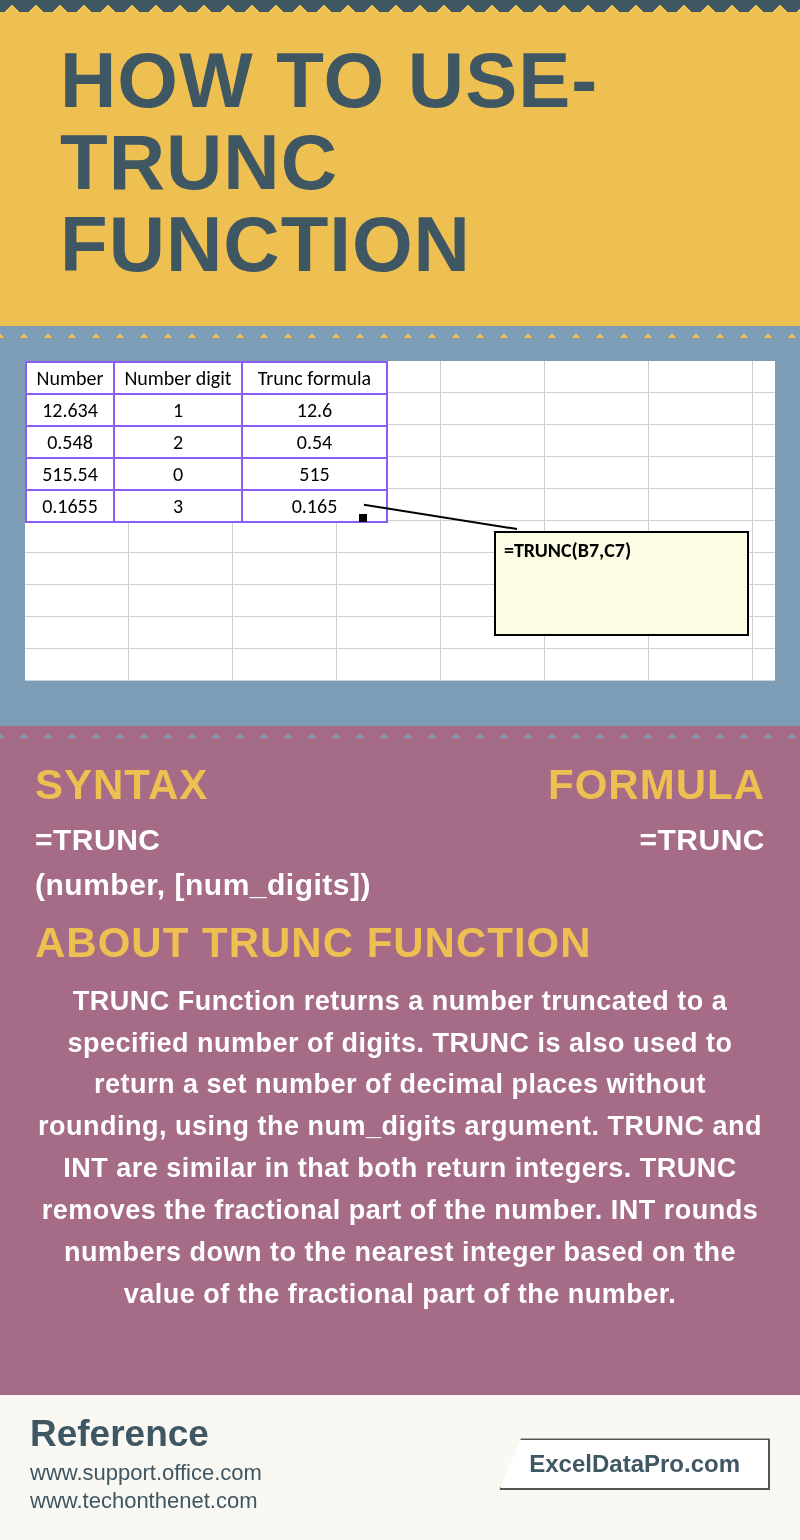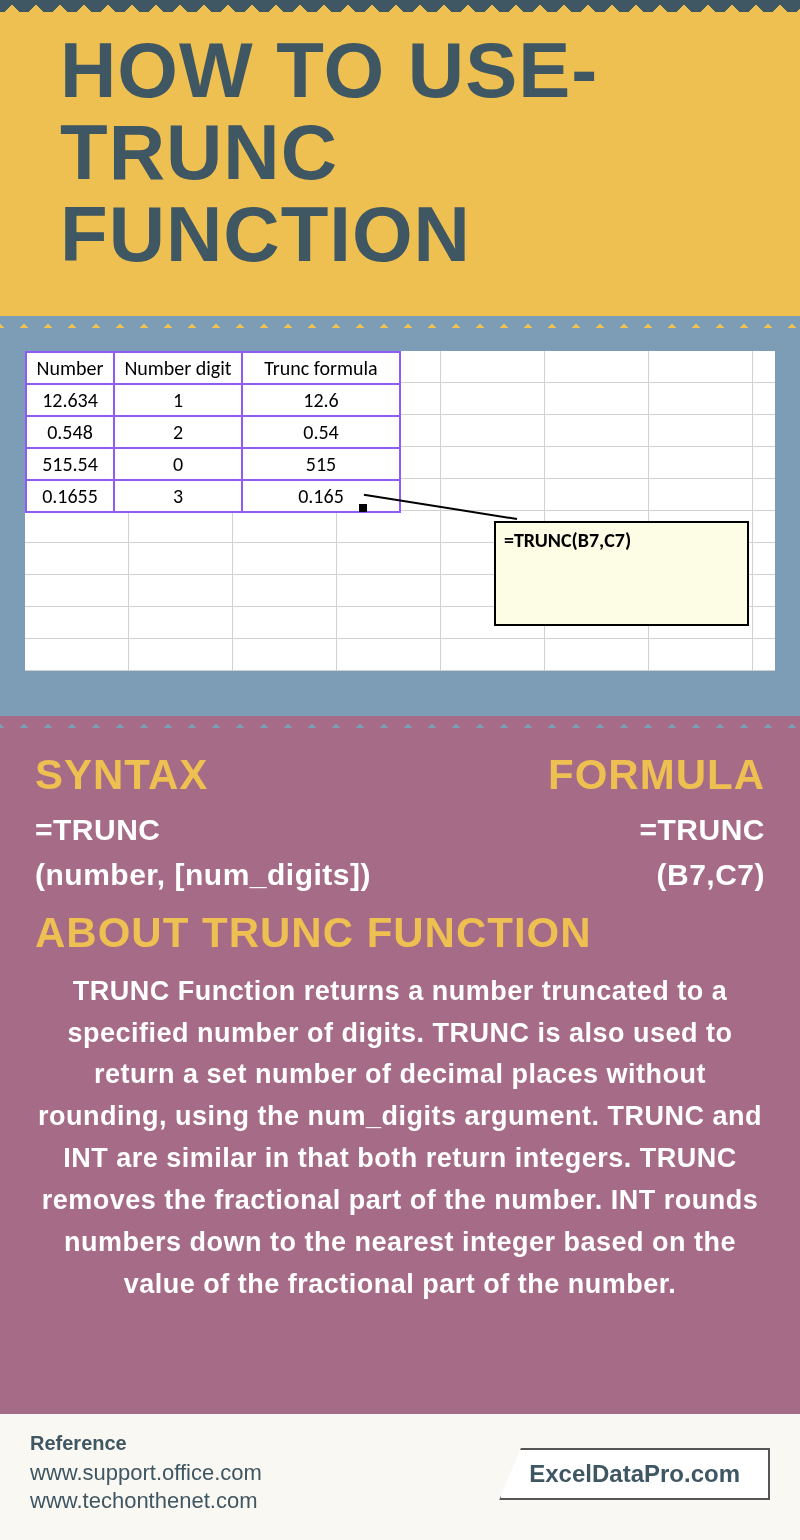--- a/index.html
+++ b/index.html
@@ -43,20 +43,21 @@
     background-repeat: repeat-x;
     z-index: 2;
   }
   .title {
     font-family: "Arial Black", Impact, sans-serif;
     font-size: 78px;
     font-weight: 900;
     color: #3f5663;
     line-height: 1.05;
     letter-spacing: 1px;
+    margin-top: 10px;
   }
   .middle-section {
     background: #7d9cb6;
     padding: 35px 25px 45px 25px;
     position: relative;
     flex-shrink: 0;
   }
   .zigzag-down-purple {
     position: absolute;
     bottom: -12px;
@@ -94,21 +95,21 @@
   .data-table th, .data-table td {
     border: 2px solid #8b5cf6;
     height: 32px;
     text-align: center;
     font-weight: normal;
     padding: 0 8px;
     background: #fff;
   }
   .data-table th:nth-child(1), .data-table td:nth-child(1) { width: 88px; }
   .data-table th:nth-child(2), .data-table td:nth-child(2) { width: 128px; }
-  .data-table th:nth-child(3), .data-table td:nth-child(3) { width: 158px; }
+  .data-table th:nth-child(3), .data-table td:nth-child(3) { width: 145px; }
   .callout {
     position: absolute;
     right: 26px;
     bottom: 45px;
     width: 255px;
     height: 105px;
     background: #fdfde5;
     border: 2px solid #000;
     padding: 5px 8px;
     font-family: Calibri, Arial, sans-serif;
@@ -186,21 +187,21 @@
     background: #faf8f2;
     padding: 18px 30px 24px 30px;
     display: flex;
     justify-content: space-between;
     align-items: center;
     color: #3f5663;
   }
   .reference-block { }
   .reference-heading {
     font-family: "Arial Black", Arial, sans-serif;
-    font-size: 20px;
+    font-size: 37px;
     font-weight: 900;
     margin-bottom: 4px;
   }
   .reference-links {
     font-family: Arial, sans-serif;
     font-size: 22px;
     line-height: 1.3;
   }
   .brand-tag {
     background: #fff;
@@ -267,21 +268,20 @@
   <div class="purple-section">
     <div class="syntax-row">
       <div class="syntax-block">
         <div class="label-text">SYNTAX</div>
         <div class="code-text">=TRUNC</div>
         <div class="code-text">(number, [num_digits])</div>
       </div>
       <div class="formula-block">
         <div class="label-text">FORMULA</div>
         <div class="code-text">=TRUNC</div>
-        <div class="code-text">(B7,C7)</div>
       </div>
     </div>
     <div class="about-heading">ABOUT TRUNC FUNCTION</div>
     <div class="about-text">TRUNC Function returns a number truncated to a specified number of digits. TRUNC is also used to return a set number of decimal places without rounding, using the num_digits argument. TRUNC and INT are similar in that both return integers. TRUNC removes the fractional part of the number. INT rounds numbers down to the nearest integer based on the value of the fractional part of the number.</div>
   </div>
 
   <div class="footer-section">
     <div class="reference-block">
       <div class="reference-heading">Reference</div>
       <div class="reference-links">www.support.office.com</div>

